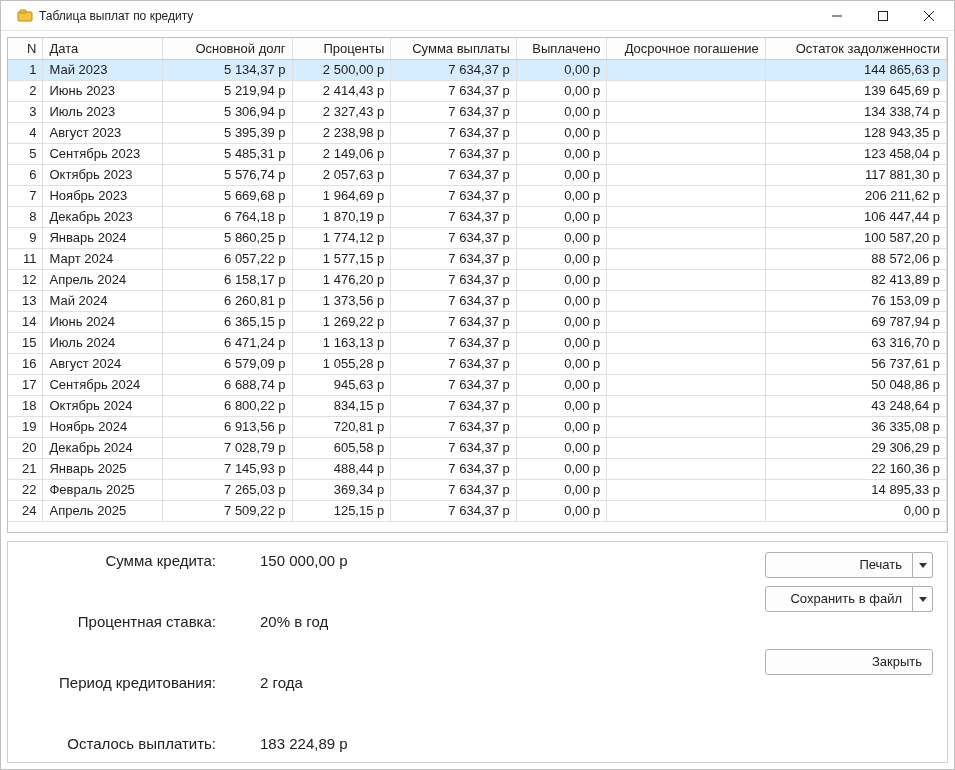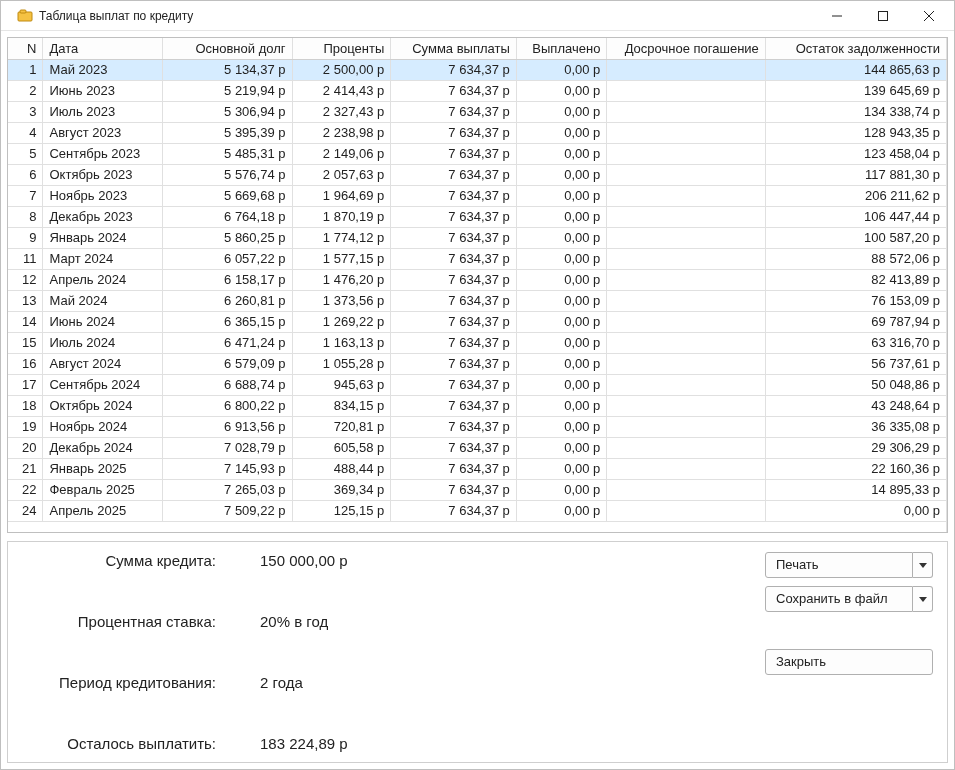--- a/index.html
+++ b/index.html
@@ -28,21 +28,21 @@
   .col-balance { width: 176px; }
   tr.selected td { background: #d6ecff; }
   .summary-row td { background: #fdfbe8; border-top: 1px solid #cfcfcf; font-weight: normal; }
   .spacer-row td { height: 18px; background: #fff; }
   .footer { border: 1px solid #cfcfcf; margin-top: 8px; padding: 10px 14px 10px 8px; display: flex; }
   .info { flex: 1; display: grid; grid-template-columns: 200px auto; row-gap: 8px; column-gap: 6px; align-content: start; font-size: 15px; gap: 44px; }
   .info .label { text-align: right; }
   .info .value { text-align: left; }
   .actions { display: flex; flex-direction: column; gap: 8px; align-items: stretch; width: 168px; }
   .btn-split { display: flex; }
-  .btn { border: 1px solid #b0b0b0; background: #fdfdfd; padding: 4px 10px; font-size: 13px; cursor: default; text-align: left; border-radius: 3px; height: 26px; line-height: 16px; }
+  .btn { border: 1px solid #b0b0b0; background: #fdfdfd; padding: 4px 10px; font-size: 13px; cursor: default; text-align: right; border-radius: 3px; height: 26px; line-height: 16px; }
   .btn-split .btn.main { flex: 1; border-top-right-radius: 0; border-bottom-right-radius: 0; }
   .btn-split .btn.drop { width: 20px; padding: 4px 2px; border-left: none; border-top-left-radius: 0; border-bottom-left-radius: 0; display: flex; align-items: center; justify-content: center; }
   .btn.single { width: 100%; margin-top: 29px; }
   .drop svg { width: 8px; height: 8px; fill: #333; }
   
   .grid-scroll::-webkit-scrollbar { width: 16px; }
   .grid-scroll::-webkit-scrollbar-thumb { background: #cfcfcf; border: 3px solid #fff; border-radius: 8px; }
 </style>
 </head>
 <body>

